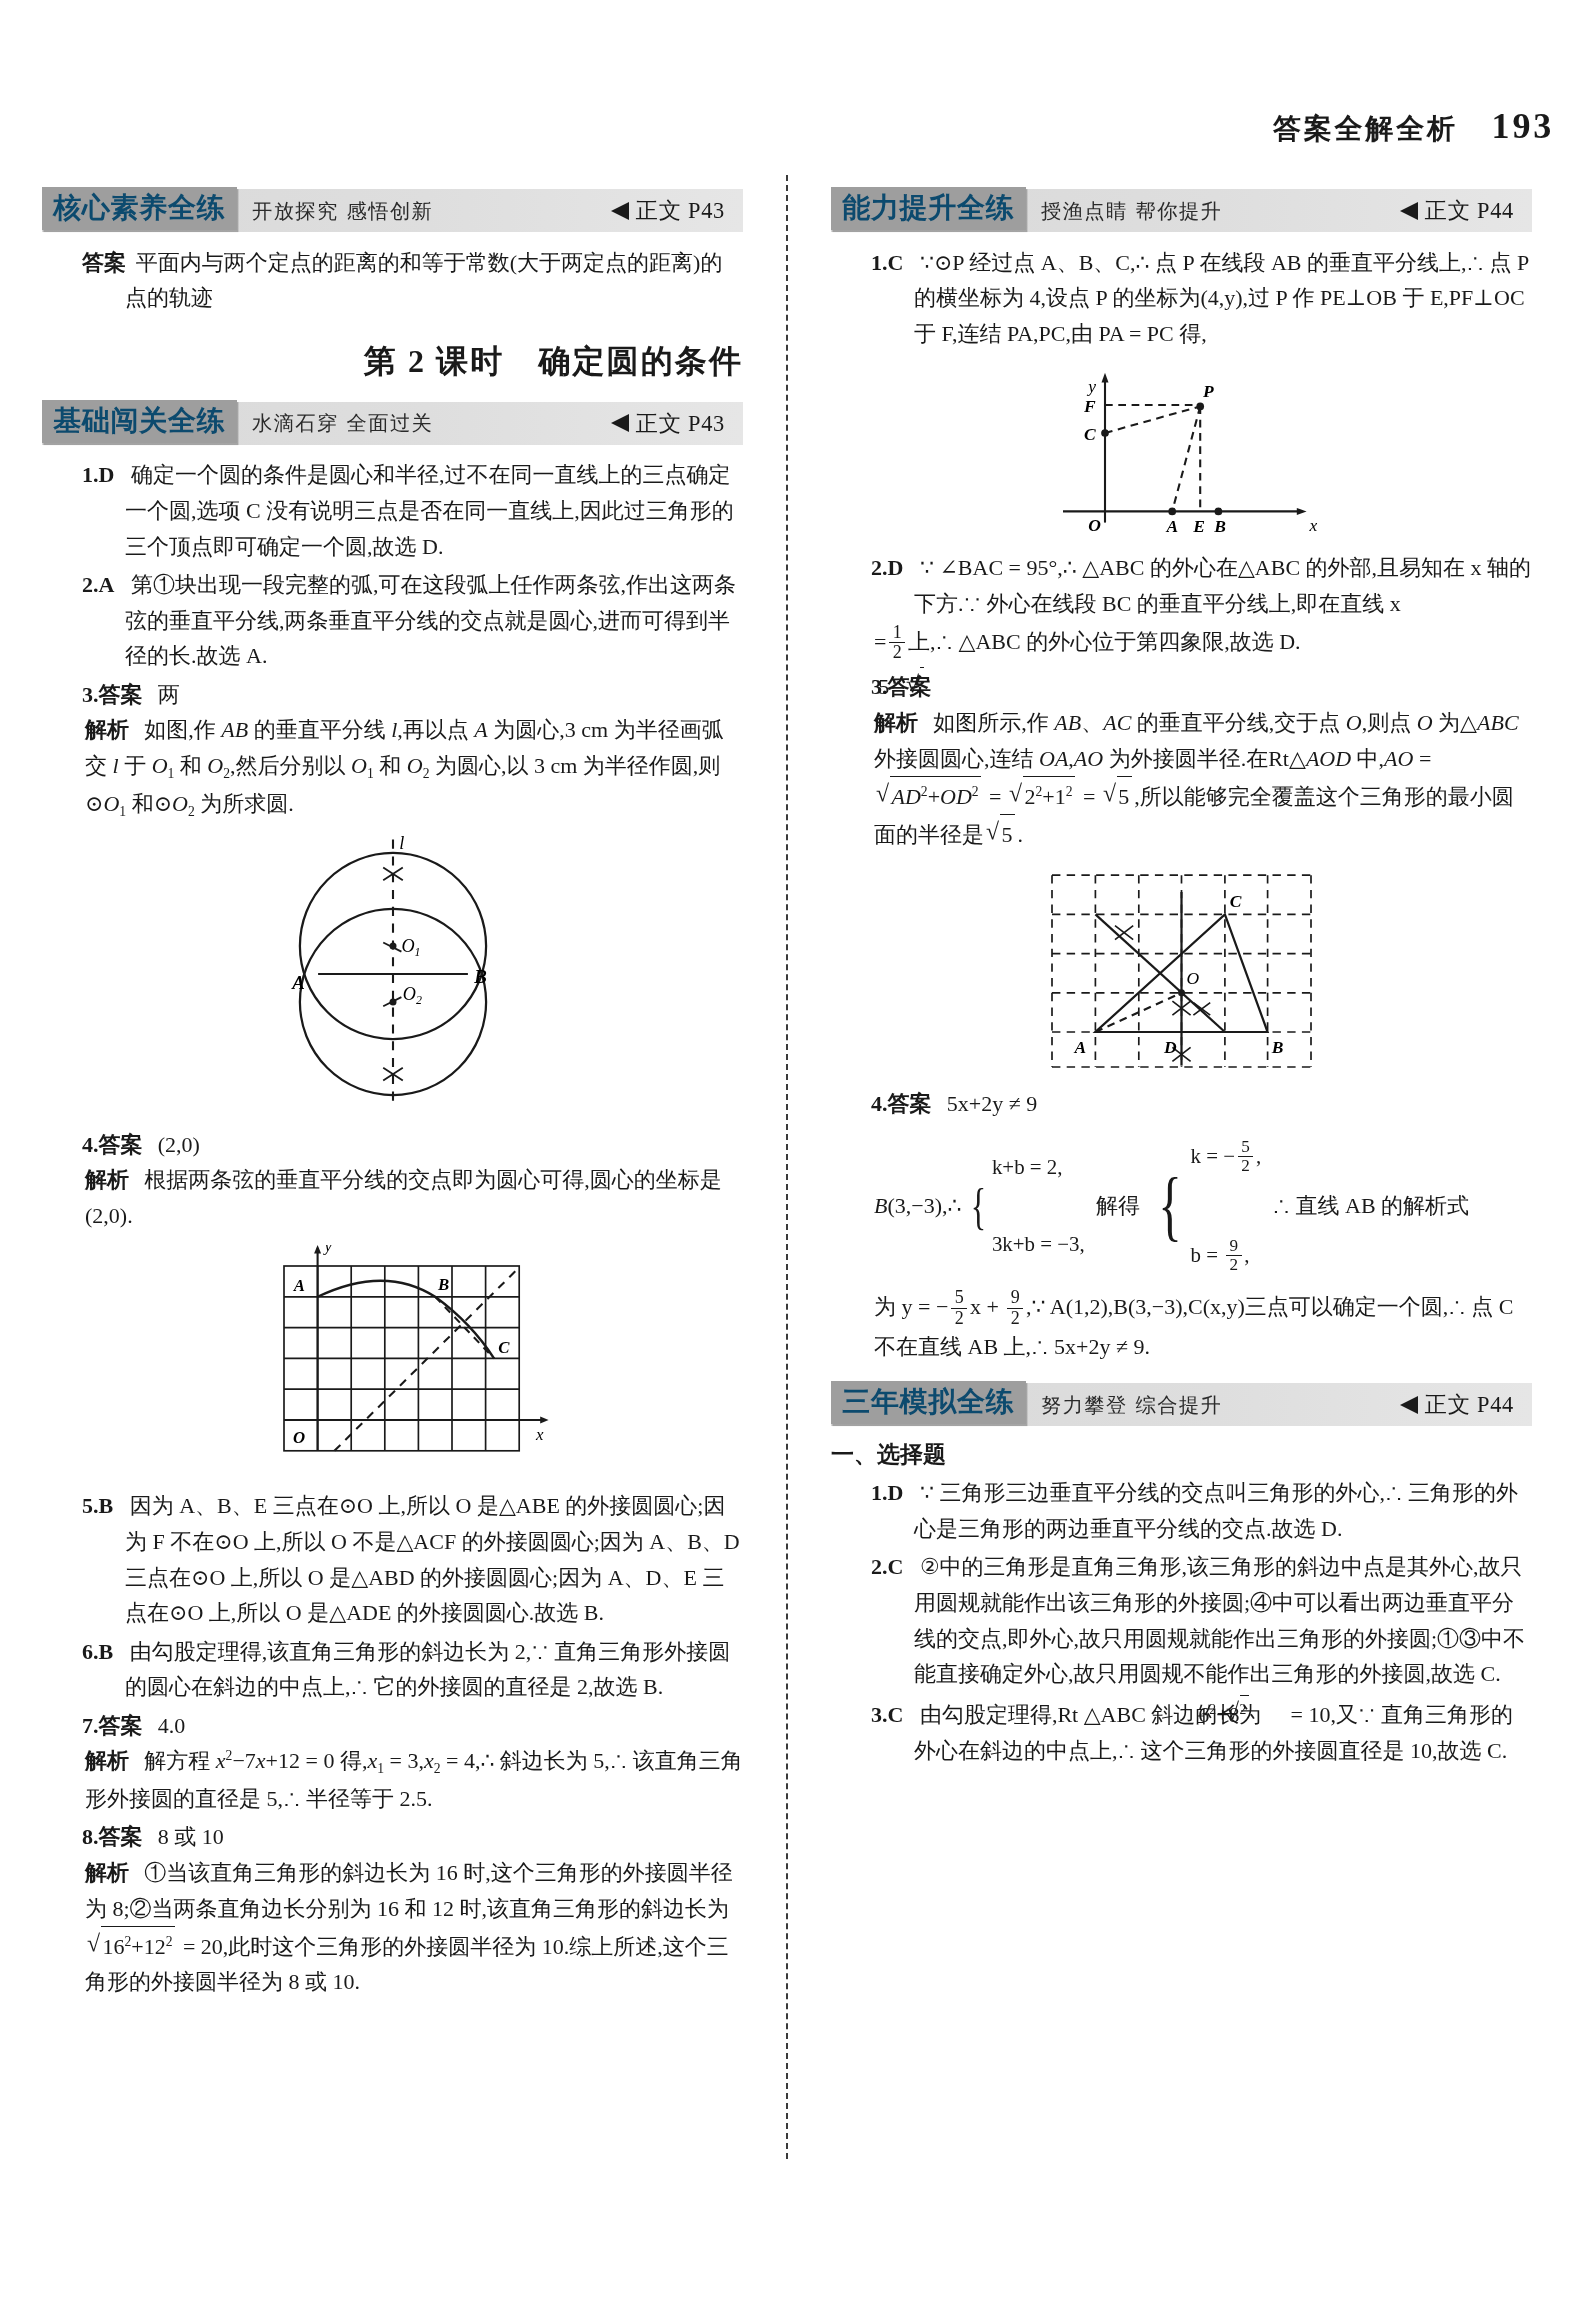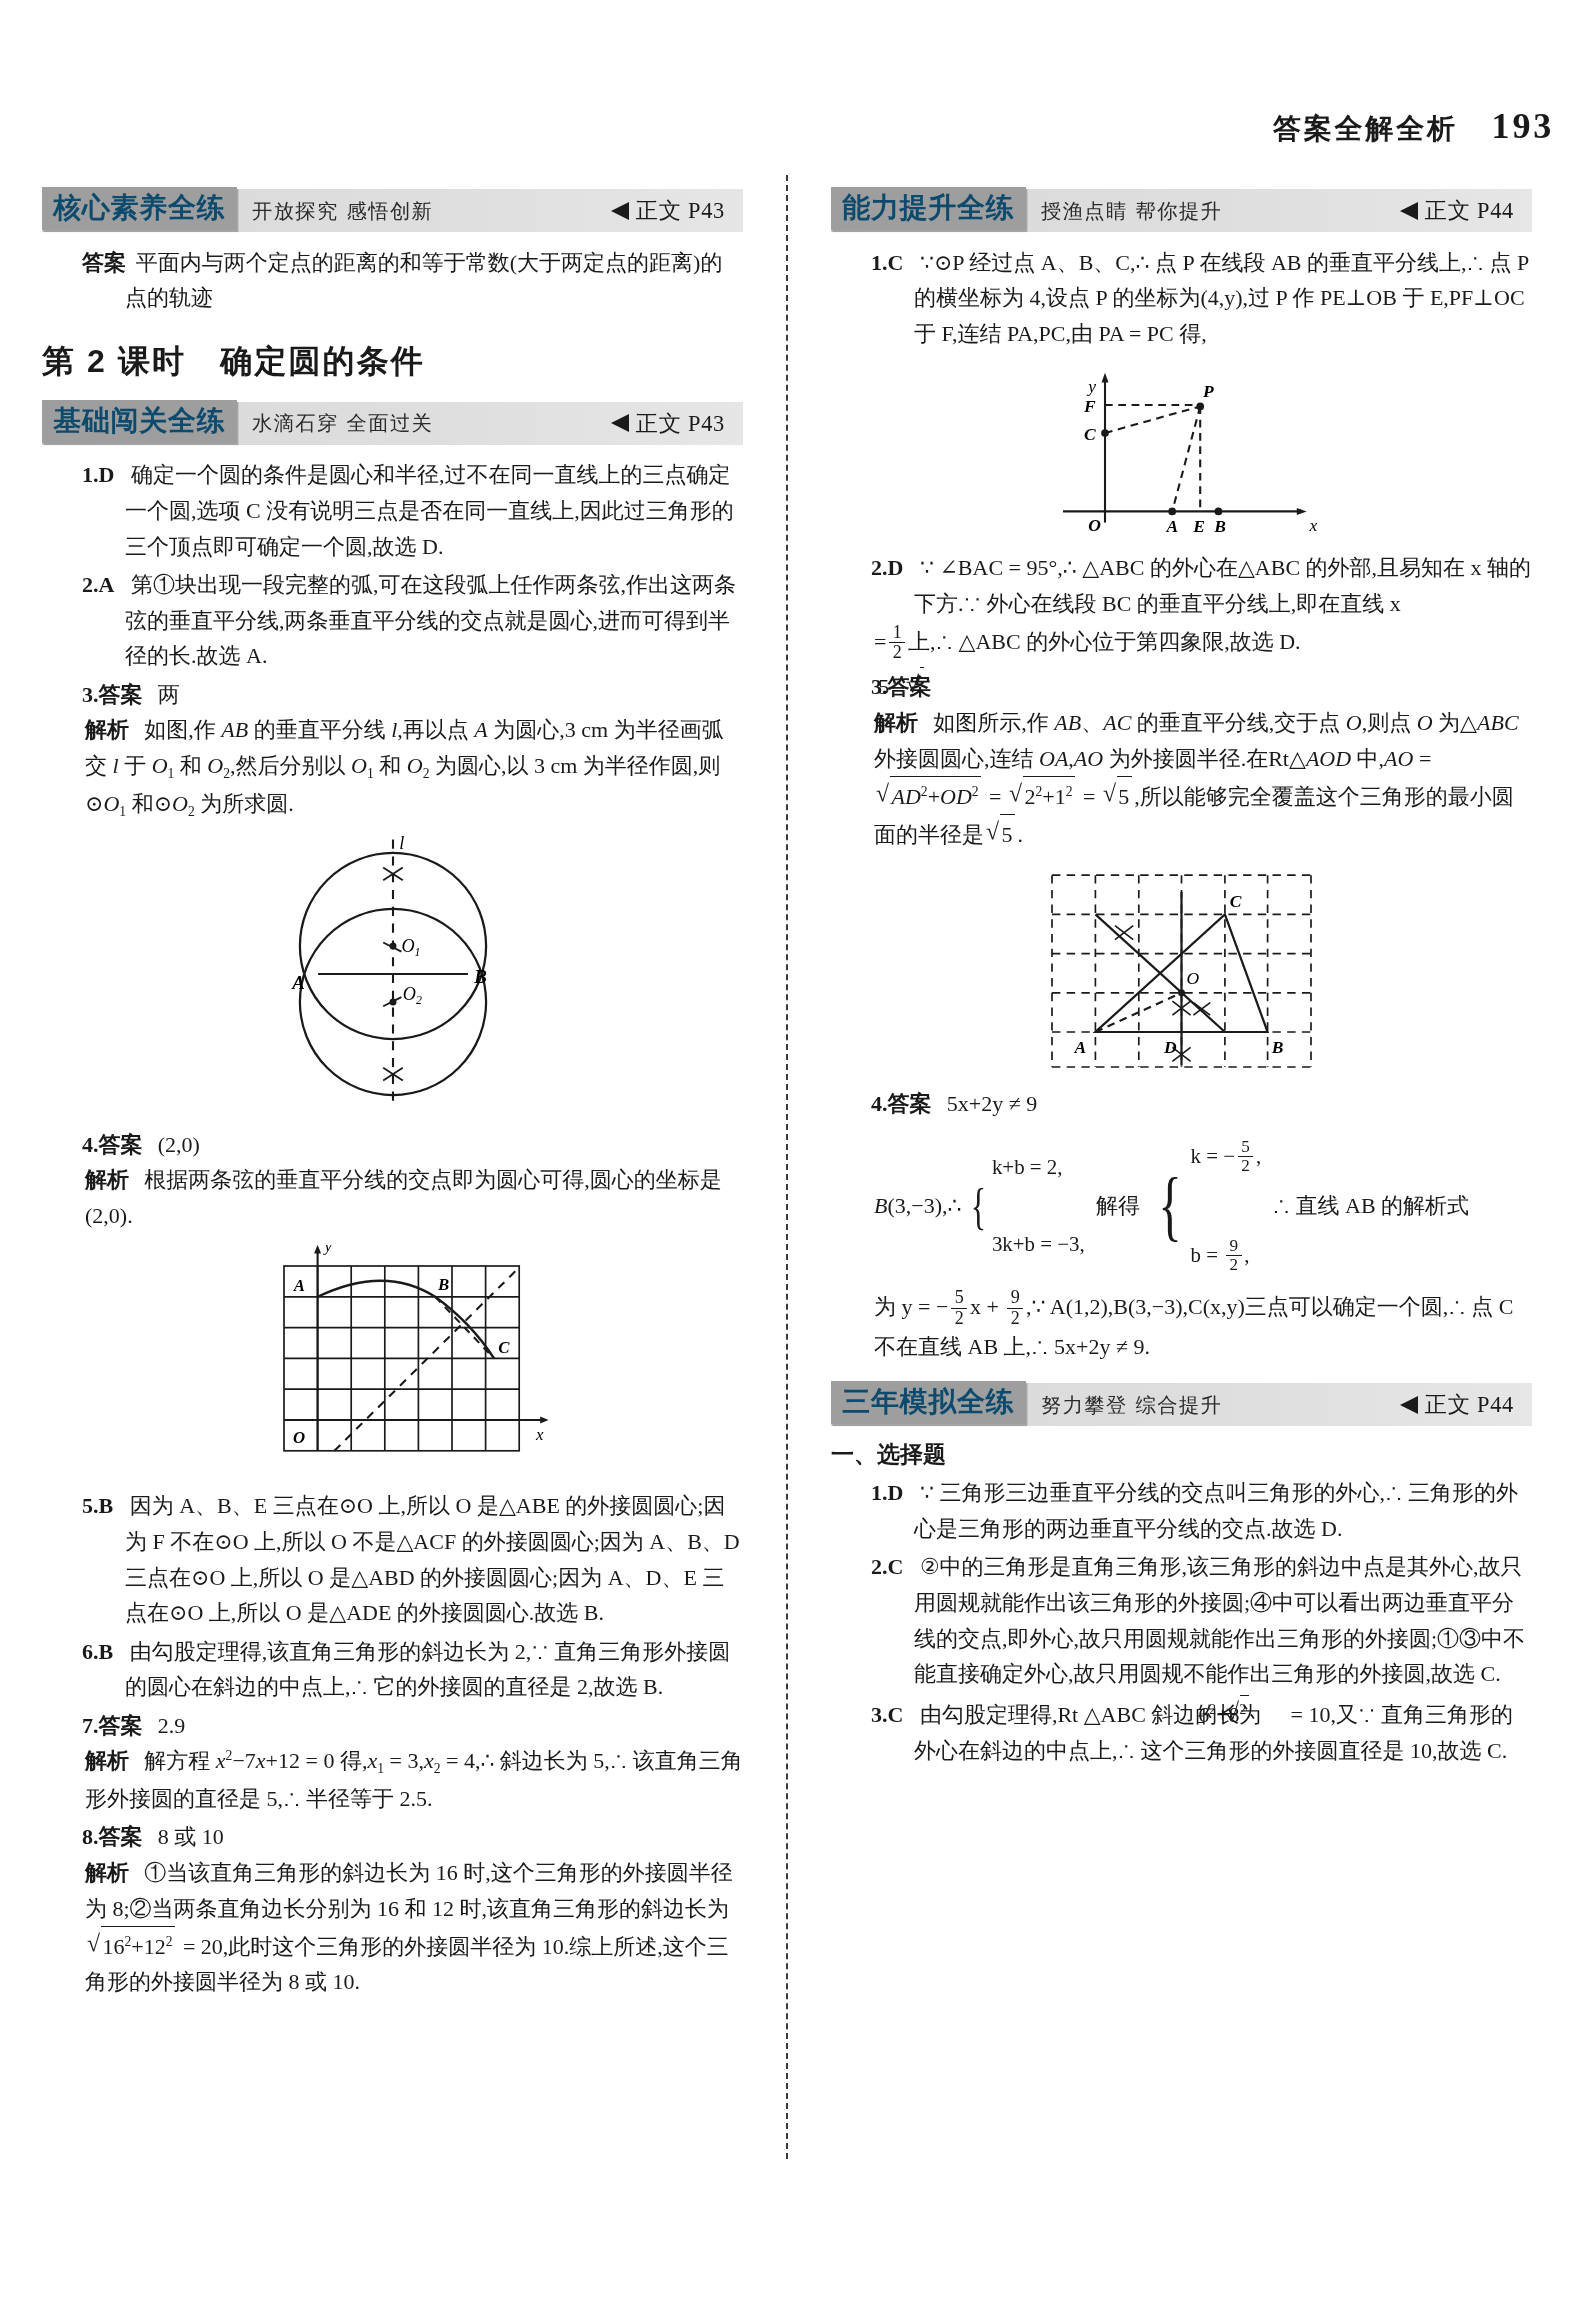--- a/index.html
+++ b/index.html
@@ -59,23 +59,23 @@
   }
   .banner .ref .arrow{
     display:inline-block;width:0;height:0;margin-right:7px;
     border-top:9px solid transparent;
     border-bottom:9px solid transparent;
     border-right:18px solid #1a1a1a;
   }
 
   
   .chapter{
-    text-align:left;font-size:32px;font-weight:bold;
+    text-align:right;font-size:32px;font-weight:bold;
     letter-spacing:2.1px;margin:24px 0 18px 0;
-    font-family:Liberation Sans, sans-serif;
+    font-family:Liberation Serif, serif;
   }
 
   
   .item{font-size:22px;line-height:1.62;margin-bottom:2.8px;}
   .item .lead{font-weight:bold;}
   .lbl{font-weight:bold;margin-right:9.8px;}
   .ans-line{font-size:22px;line-height:1.62;}
   .hang{padding-left:43px;text-indent:-43px;margin-left:40px;}
   .hang2{padding-left:43px;}
   i{font-family:"Liberation Serif",serif;font-style:italic;}
@@ -251,21 +251,21 @@
     </div>
 
     <div class="item hang">
       <span class="lead"><span>6.</span><span>B</span></span>
       &nbsp;&nbsp;<span>由勾股定理得,该直角三角形的斜边长为 2,∵ 直角三角形外接圆的圆心在斜边的中点上,∴ 它的外接圆的直径是 2,故选 B.</span>
     </div>
 
     <div class="item">
       <div class="hang">
         <span class="lead"><span>7.</span><span class="lbl">答案</span></span>
-        <span>2.9</span>
+        <span>4.0</span>
       </div>
       <div class="hang2">
         <span class="lbl">解析</span>
         <span>解方程 <i>x</i><sup>2</sup>−7<i>x</i>+12 = 0 得,<i>x</i><sub>1</sub> = 3,<i>x</i><sub>2</sub> = 4,∴ 斜边长为 5,∴ 该直角三角形外接圆的直径是 5,∴ 半径等于 2.5.</span>
       </div>
     </div>
 
     <div class="item">
       <div class="hang">
         <span class="lead"><span>8.</span><span class="lbl">答案</span></span>

